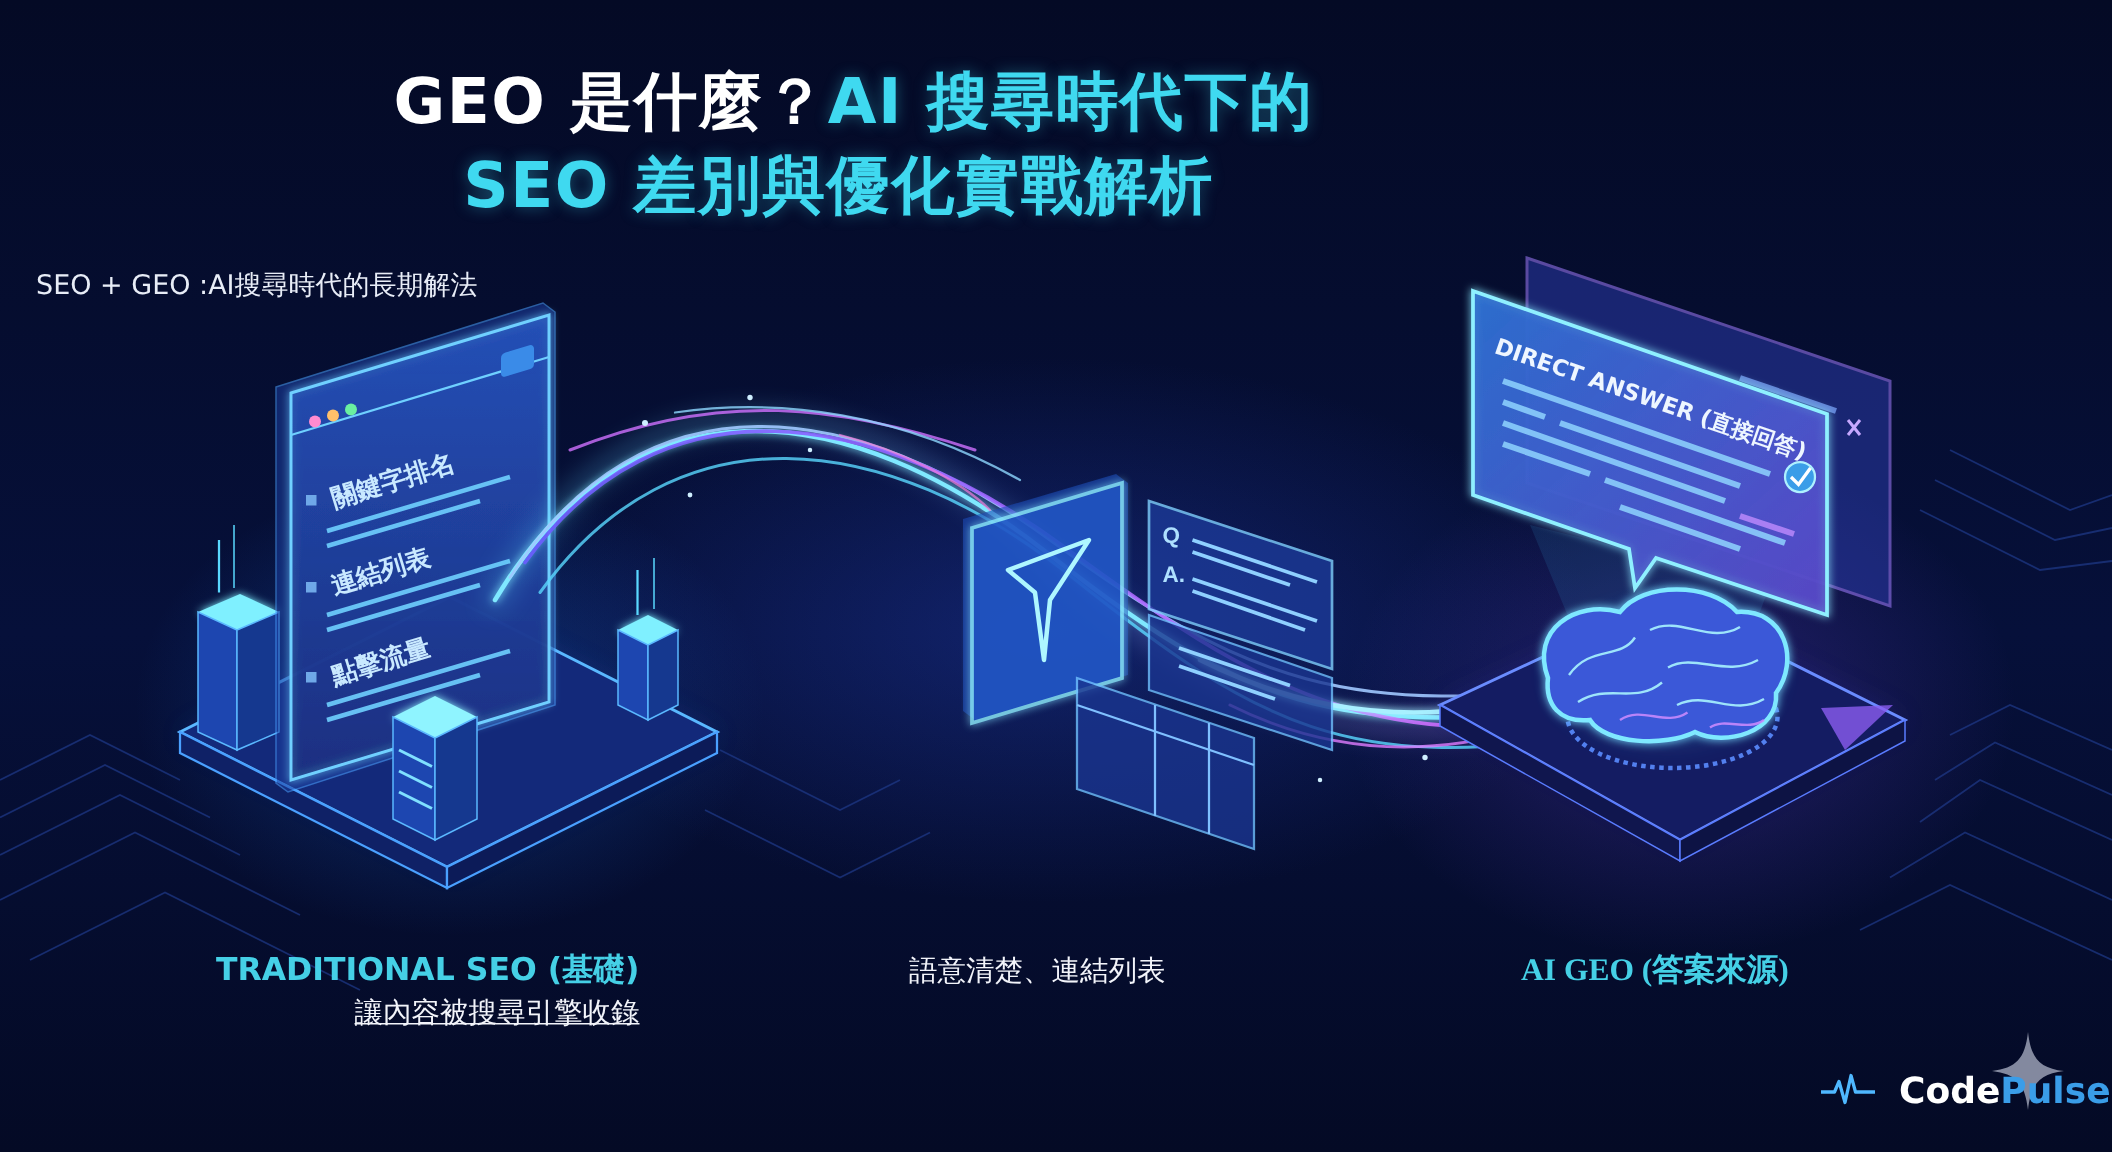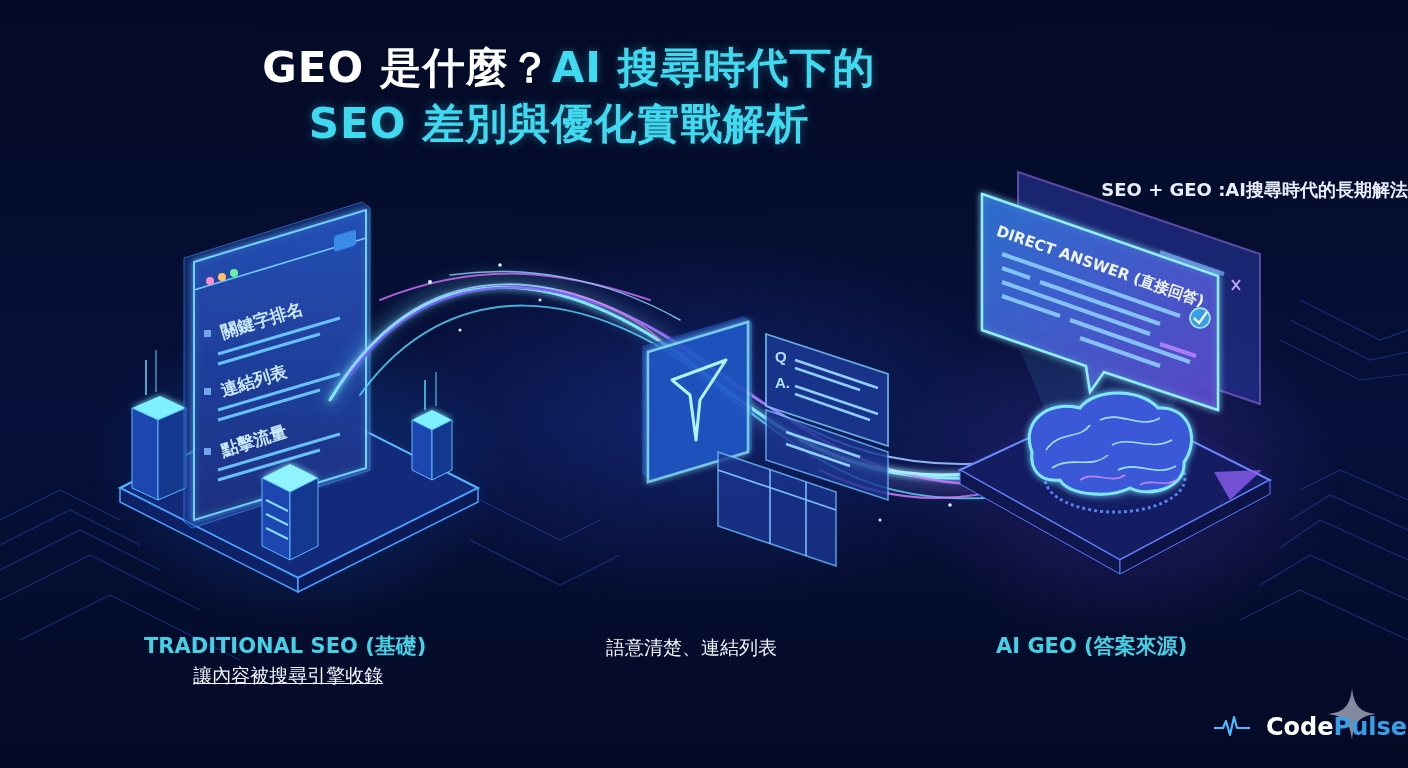--- a/index.html
+++ b/index.html
@@ -9,22 +9,22 @@
       radial-gradient(ellipse 520px 260px at 700px 420px, rgba(40,70,200,0.35), transparent 70%),
       radial-gradient(ellipse 300px 220px at 300px 470px, rgba(30,110,230,0.35), transparent 70%),
       radial-gradient(ellipse 320px 240px at 1120px 470px, rgba(110,70,230,0.30), transparent 70%),
       linear-gradient(180deg,#040a25 0%,#06103a 55%,#040a25 100%);}
   svg.art{position:absolute;left:0;top:0;}
   .title{position:absolute;left:0;top:40px;width:1148px;text-align:center;font-weight:bold;letter-spacing:1px;}
   .title .l1{display:block;font-size:42px;line-height:56px;margin-left:-10px;}
   .title .l2{display:block;font-size:42px;line-height:56px;margin-left:-30px;}
   .white{color:#ffffff;}
   .cyan{color:#3fd9f0;text-shadow:0 0 10px rgba(63,217,240,0.35);}
-  .subtitle{position:absolute;left:0;top:178px;width:1408px;text-align:right;color:#e8edf7;font-size:18px;padding-left:8px;box-sizing:border-box;font-weight:bold;}
-  .cap{position:absolute;text-align:center;}
+  .subtitle{position:absolute;left:0;top:178px;width:1408px;text-align:left;color:#e8edf7;font-size:18px;padding-left:24px;box-sizing:border-box;}
+  .cap{position:absolute;text-align:right;}
   .cap .h{color:#45d0e6;font-weight:bold;font-size:21px;line-height:28px;white-space:nowrap;}
   .cap .d{color:#f2f4fa;font-size:19px;line-height:30px;white-space:nowrap;}
   .panel-text{position:absolute;color:#c9e9ff;font-size:17px;font-weight:bold;white-space:nowrap;transform-origin:left top;}
   .logo{position:absolute;left:1214px;top:713px;display:flex;align-items:center;gap:16px;}
   .logo .code{color:#ffffff;font-weight:bold;font-size:24px;}
   .logo .pulse{color:#3a9de8;font-weight:bold;font-size:24px;}
 </style>
 </head>
 <body>
 
@@ -253,21 +253,21 @@
   <div class="subtitle">SEO + GEO :AI搜尋時代的長期解法</div>
 
   <div class="cap" style="left:144px;top:632px;">
     <div class="h">TRADITIONAL SEO (基礎)</div>
     <div class="d" style="margin-left:6px;text-decoration:underline;">讓內容被搜尋引擎收錄</div>
   </div>
   <div class="cap" style="left:606px;top:632px;">
     <div class="d">語意清楚、連結列表</div>
   </div>
   <div class="cap" style="left:996px;top:632px;">
-    <div class="h" style="">AI GEO (答案來源)</div>
+    <div class="h" style="margin-left:18px;font-family:Liberation Serif, serif;">AI GEO (答案來源)</div>
   </div>
 
   <div class="logo">
     <svg width="36" height="24" viewBox="0 0 36 24">
       <path d="M0 13 L9 13 L12 6 L16 20 L20 2 L23 13 L36 13" fill="none" stroke="#4fb8ff" stroke-width="2.2" stroke-linejoin="round"></path>
     </svg>
     <span><span class="code">Code</span><span class="pulse">Pulse</span></span>
   </div>
 </div>
 

